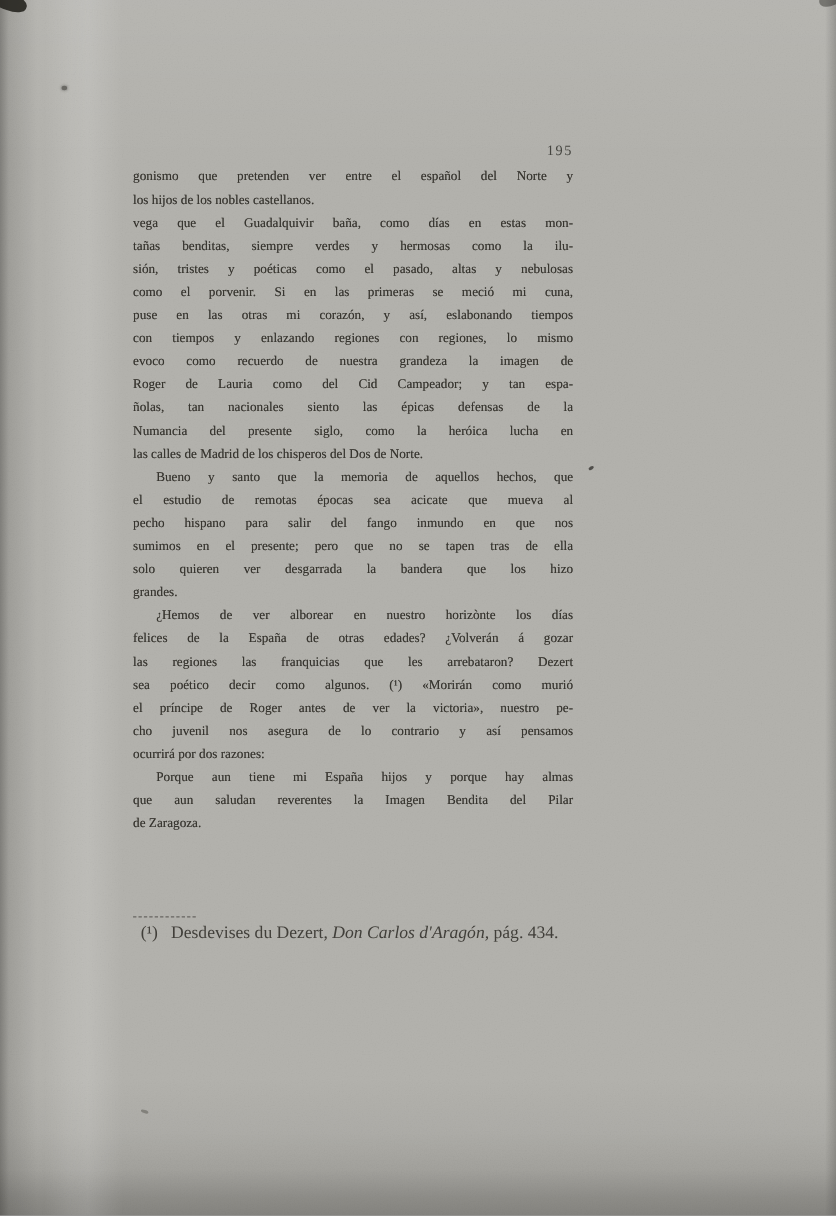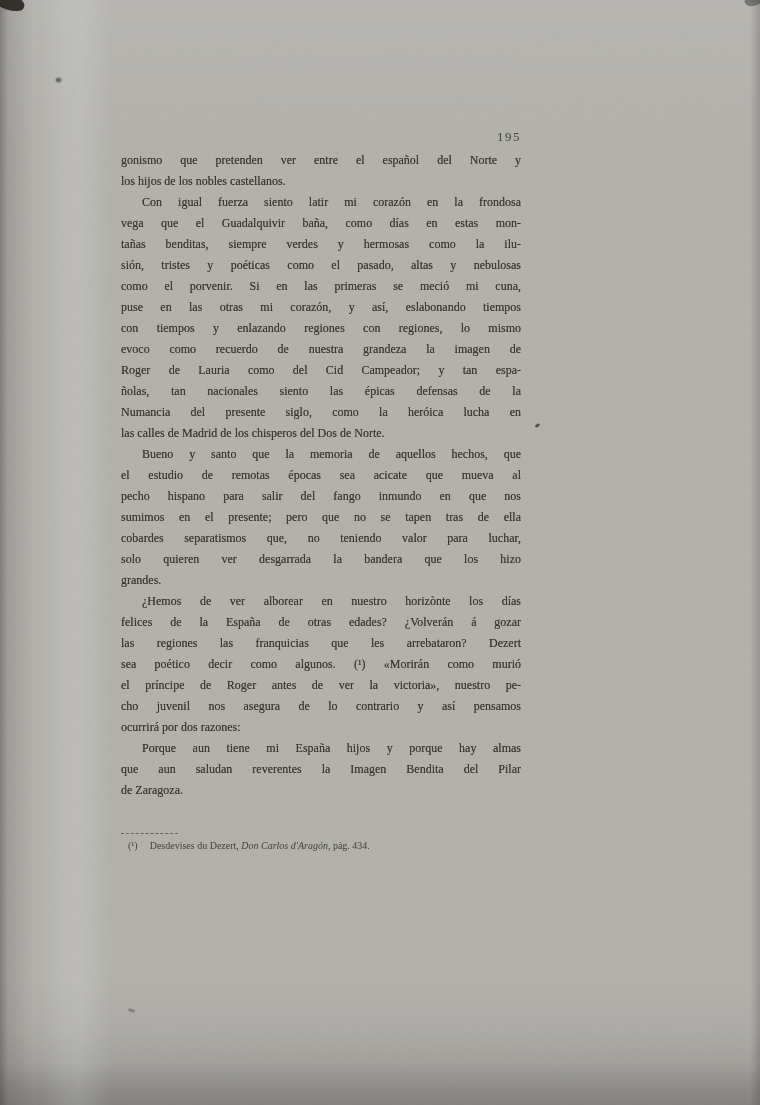--- a/index.html
+++ b/index.html
@@ -27,21 +27,21 @@
     position:absolute;left:121px;top:150px;width:400px;
     font-size:12px;line-height:21px;color:var(--ink,#37352f);
     text-shadow:0 0 .4px rgba(40,38,34,.55);
     font-family:Liberation Serif, serif;
   }
   .line{text-align:justify;text-align-last:justify;white-space:nowrap;}
   .line.last{text-align:left;text-align-last:left;white-space:normal;}
   .line.indent{text-indent:21px;}
   .footnote{position:absolute;left:121px;top:833px;width:400px;color:var(--ink,#37352f);}
   .footnote-rule{width:57px;border-top:1px dashed rgba(62,60,55,.65);margin-bottom:6px;}
-  .footnote-text{font-size:10px;padding-left:7px;color:#413f3a;}
+  .footnote-text{font-size:16px;padding-left:7px;color:#413f3a;}
   .fn-marker{margin-right:12px;}
   .fn-title{font-style:italic;}
   .corner-mark{position:absolute;left:-11px;top:-7px;width:36px;height:16px;background:#26251f;transform:rotate(20deg);border-radius:45%;opacity:.9;}
   .corner-mark-right{position:absolute;right:-8px;top:-9px;width:24px;height:14px;background:rgba(40,39,36,.45);transform:rotate(-25deg);border-radius:50%;}
   .speck{position:absolute;border-radius:50%;}
   .speck-1{left:56px;top:78px;width:5px;height:4px;background:#504f4a;opacity:.75;box-shadow:0 0 2px 1px rgba(85,84,79,.45);}
   .speck-2{left:535px;top:424px;width:5px;height:3px;background:#3e3d39;border-radius:40% 60% 50% 50%;transform:rotate(-35deg);opacity:.85;}
   .speck-3{left:128px;top:1009px;width:7px;height:3px;background:#6f6e68;transform:rotate(18deg);opacity:.7;}
 </style>
 </head>
@@ -64,37 +64,35 @@
   <div class="corner-mark-right"></div>
   <div class="speck speck-1"></div>
   <div class="speck speck-2"></div>
   <div class="speck speck-3"></div>
 
   <div class="page-number">195</div>
 
   <div class="text-block">
       <div class="line">gonismo que pretenden ver entre el español del Norte y</div>
       <div class="line last">los hijos de los nobles castellanos.</div>
-      <div class="line indent">Con igual fuerza siento latir mi corazón en la frondosa</div>
       <div class="line">vega que el Guadalquivir baña, como días en estas mon-</div>
       <div class="line">tañas benditas, siempre verdes y hermosas como la ilu-</div>
       <div class="line">sión, tristes y poéticas como el pasado, altas y nebulosas</div>
       <div class="line">como el porvenir. Si en las primeras se meció mi cuna,</div>
       <div class="line">puse en las otras mi corazón, y así, eslabonando tiempos</div>
       <div class="line">con tiempos y enlazando regiones con regiones, lo mismo</div>
       <div class="line">evoco como recuerdo de nuestra grandeza la imagen de</div>
       <div class="line">Roger de Lauria como del Cid Campeador; y tan espa-</div>
       <div class="line">ñolas, tan nacionales siento las épicas defensas de la</div>
       <div class="line">Numancia del presente siglo, como la heróica lucha en</div>
       <div class="line last">las calles de Madrid de los chisperos del Dos de Norte.</div>
       <div class="line indent">Bueno y santo que la memoria de aquellos hechos, que</div>
       <div class="line">el estudio de remotas épocas sea acicate que mueva al</div>
       <div class="line">pecho hispano para salir del fango inmundo en que nos</div>
       <div class="line">sumimos en el presente; pero que no se tapen tras de ella</div>
-      <div class="line">cobardes separatismos que, no teniendo valor para luchar,</div>
       <div class="line">solo quieren ver desgarrada la bandera que los hizo</div>
       <div class="line last">grandes.</div>
       <div class="line indent">¿Hemos de ver alborear en nuestro horizònte los días</div>
       <div class="line">felices de la España de otras edades? ¿Volverán á gozar</div>
       <div class="line">las regiones las franquicias que les arrebataron? Dezert</div>
       <div class="line">sea poético decir como algunos. (¹) «Morirán como murió</div>
       <div class="line">el príncipe de Roger antes de ver la victoria», nuestro pe-</div>
       <div class="line">cho juvenil nos asegura de lo contrario y así pensamos</div>
       <div class="line last">ocurrirá por dos razones:</div>
       <div class="line indent">Porque aun tiene mi España hijos y porque hay almas</div>

